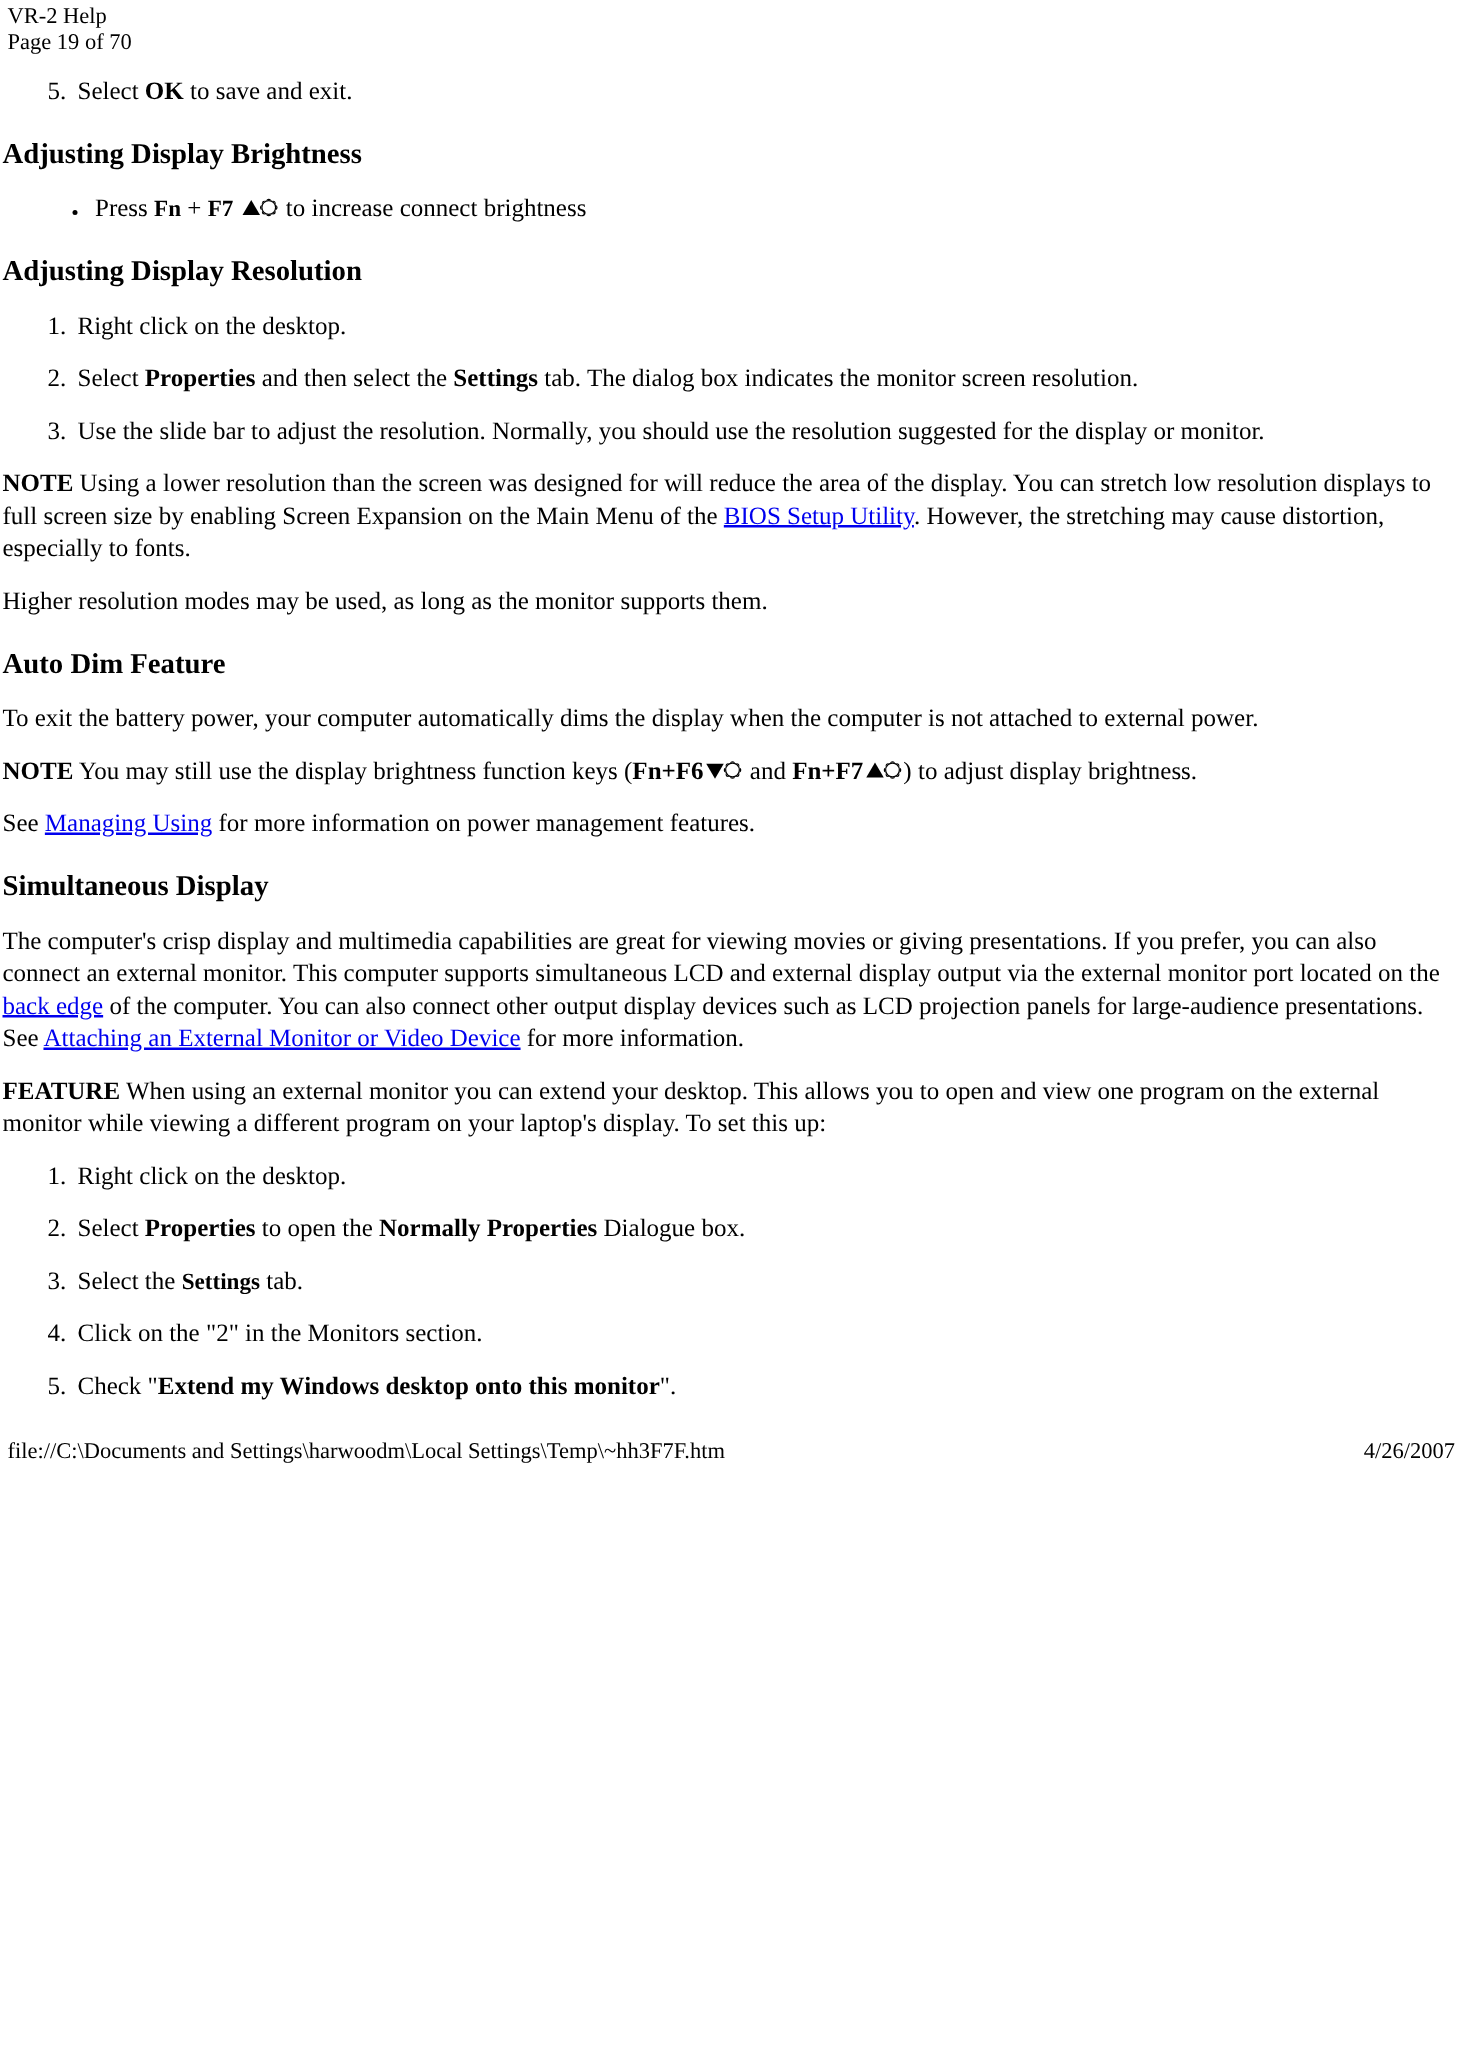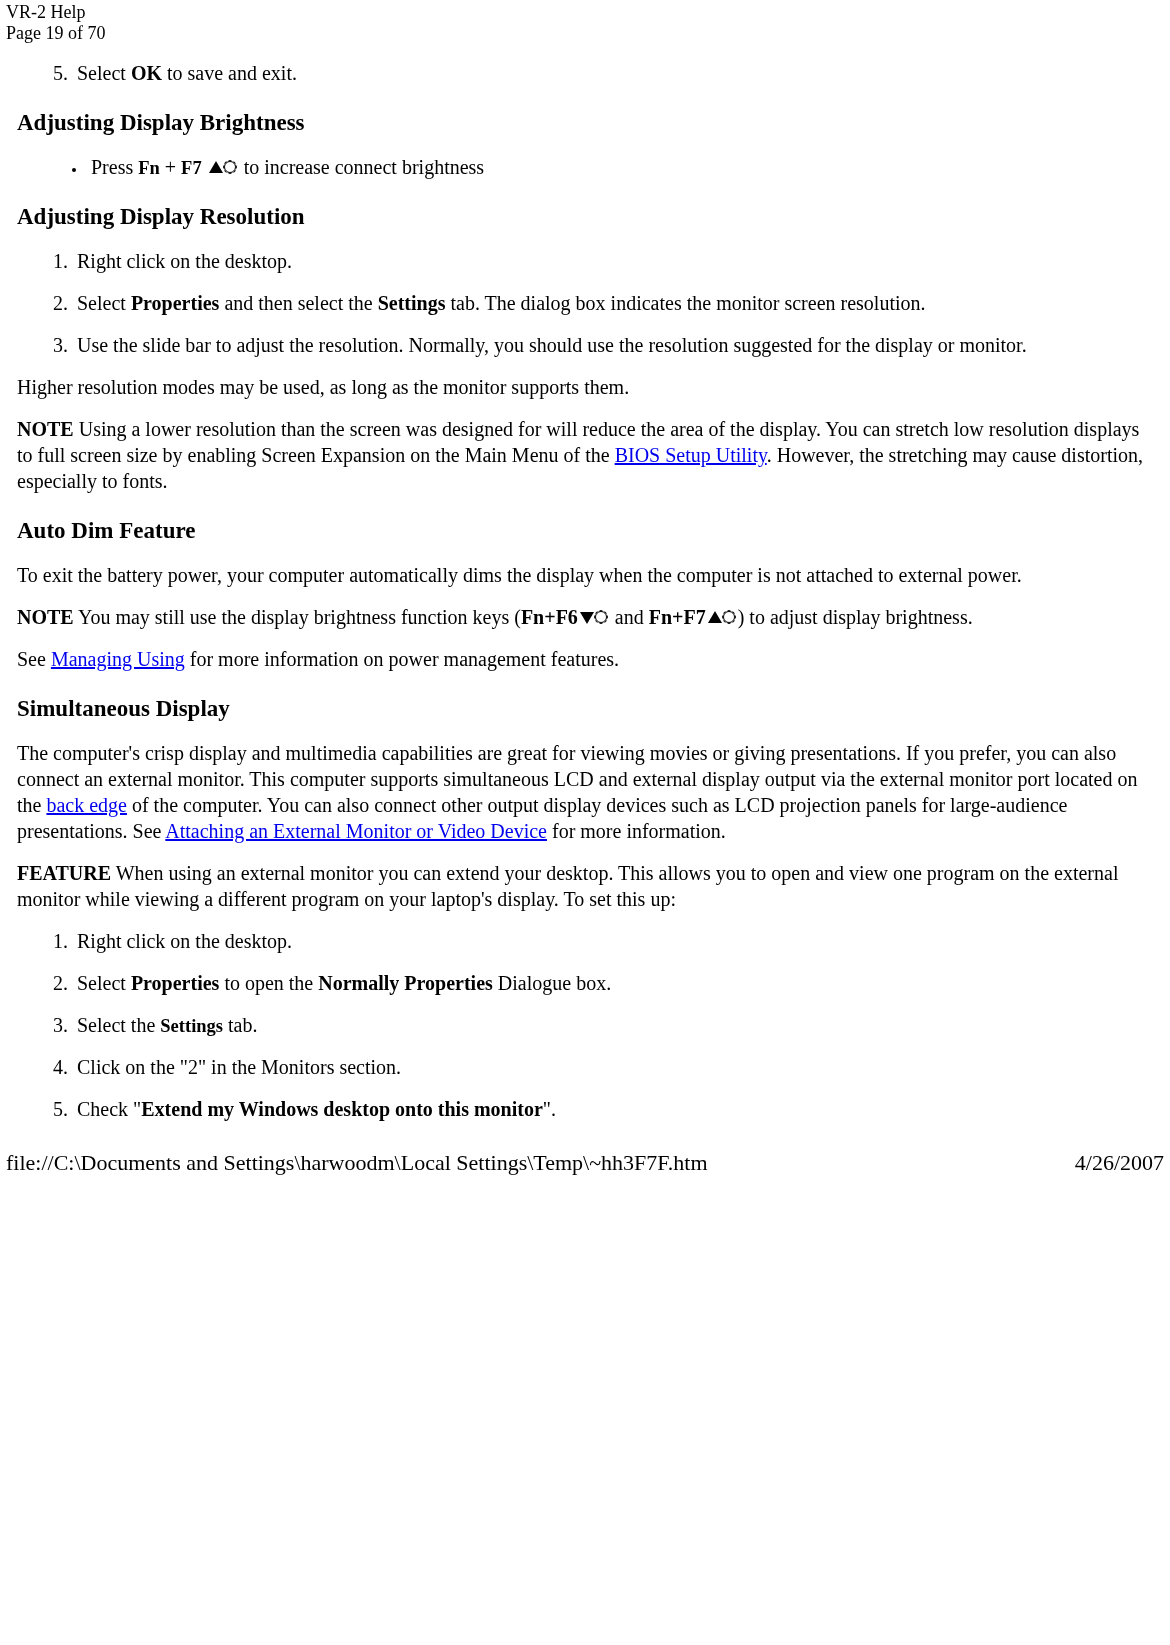--- a/index.html
+++ b/index.html
@@ -11,27 +11,27 @@
       width: 1170px;
     }
     .header {
       display: flex;
       justify-content: space-between;
       padding: 2px 6px 0 6px;
       font-size: 18px;
       flex-direction: column;
     }
     .content {
-      padding: 0 17px;
+      padding: 0 2px;
     }
     .footer {
       display: flex;
       justify-content: space-between;
       padding: 12px 6px 0 6px;
-      font-size: 22px;
+      font-size: 18px;
     }
     h3 {
       font-size: 23px;
       font-weight: bold;
       margin: 24px 0 18px 0;
     }
     p {
       margin: 16px 0;
       line-height: 1.3;
     }
@@ -131,23 +131,23 @@
   </ul>
 
   <h3>Adjusting Display Resolution</h3>
 
   <ol>
     <li>Right click on the desktop.</li>
     <li><span>Select </span><b>Properties</b><span> and then select the </span><b>Settings</b><span> tab. The dialog box indicates the monitor screen resolution.</span></li>
     <li>Use the slide bar to adjust the resolution. Normally, you should use the resolution suggested for the display or monitor.</li>
   </ol>
 
+  <p><b>NOTE</b><span>  Using a lower resolution than the screen was designed for will reduce the area of the display. You can stretch low resolution displays to full screen size by enabling Screen Expansion on the Main Menu of the </span><a href="#">BIOS Setup Utility</a><span>. However, the stretching may cause distortion, especially to fonts.</span></p>
+
   <p>Higher resolution modes may be used, as long as the monitor supports them.</p>
-
-  <p><b>NOTE</b><span>  Using a lower resolution than the screen was designed for will reduce the area of the display. You can stretch low resolution displays to full screen size by enabling Screen Expansion on the Main Menu of the </span><a href="#">BIOS Setup Utility</a><span>. However, the stretching may cause distortion, especially to fonts.</span></p>
 
   <h3>Auto Dim Feature</h3>
 
   <p>To exit the battery power, your computer automatically dims the display when the computer is not attached to external power.</p>
 
   <p><b>NOTE</b><span>  You may still use the display brightness function keys (</span><b>Fn+F6</b><span class="icon-down"></span><span class="icon-sun"></span><span> and </span><b>Fn+F7</b><span class="icon-up"></span><span class="icon-sun"></span><span>) to adjust display brightness.</span></p>
 
   <p><span>See </span><a href="#">Managing Using</a><span> for more information on power management features.</span></p>
 
   <h3>Simultaneous Display</h3>

